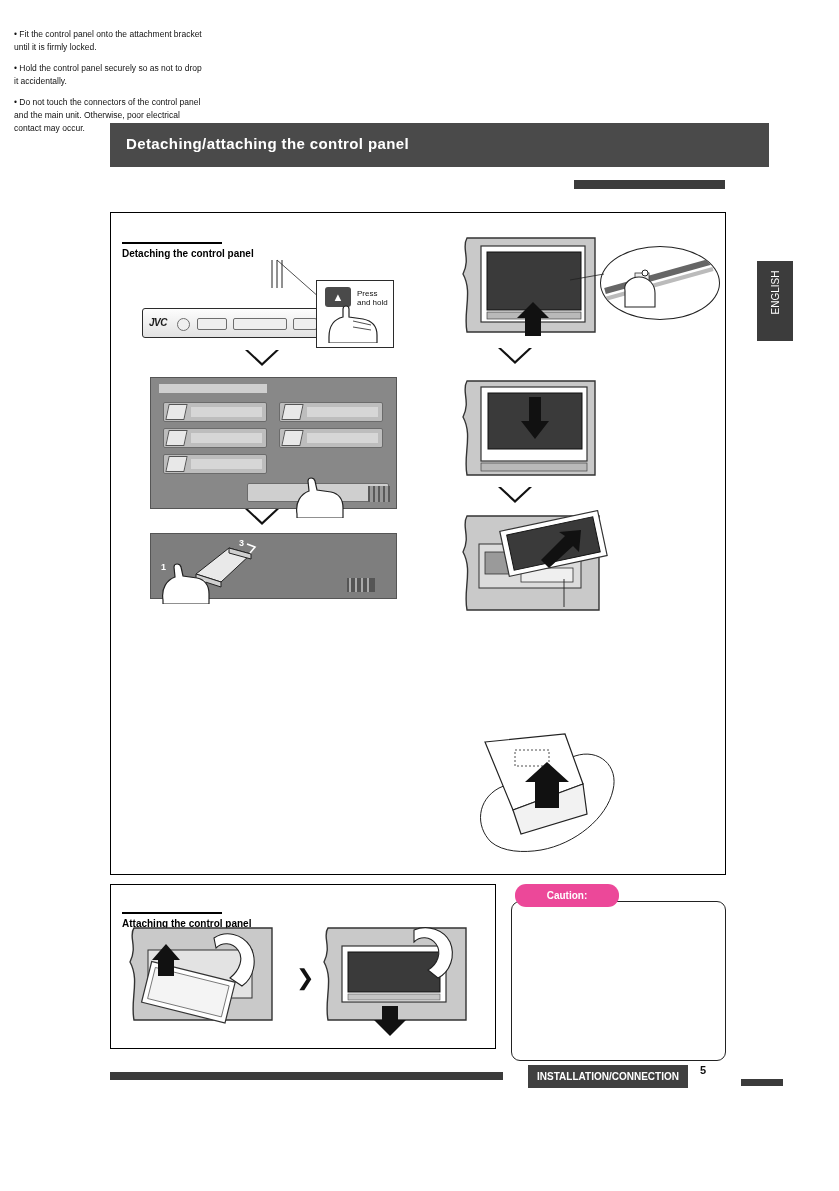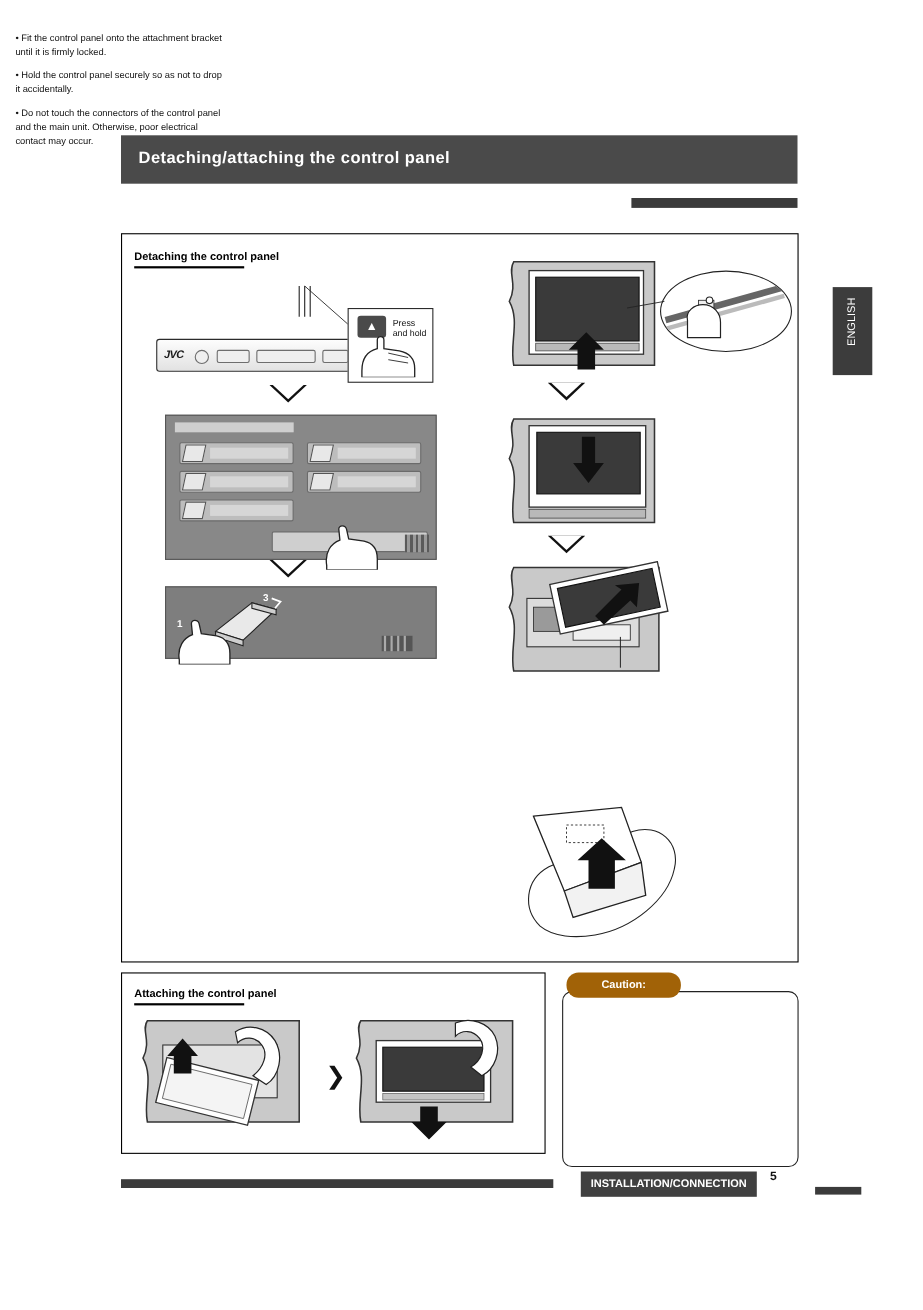--- a/index.html
+++ b/index.html
@@ -22,20 +22,21 @@
   }
 
   
   .header-bar {
     position: absolute;
     left: 110px;
     top: 123px;
     width: 615px;
     height: 44px;
     background: #4a4a4a;
+    padding-left: 44px;
   }
   .header-title {
     position: absolute;
     left: 16px;
     top: 12px;
     color: #ffffff;
     font-size: 15px;
     font-weight: bold;
     letter-spacing: 0.4px;
   }
@@ -76,20 +77,21 @@
     border: 1px solid #000;
     background: #ffffff;
     box-sizing: border-box;
   }
   .sec-label {
     position: absolute;
     font-size: 10px;
     font-weight: bold;
     color: #000;
     padding-bottom: 2px;
+    margin-top: 20px;
   }
   .sec-underline {
     position: absolute;
     height: 2px;
     background: #000;
   }
 
   
   .faceplate {
     position: absolute;
@@ -293,21 +295,21 @@
     border-radius: 9px;
     background: #ffffff;
     box-sizing: border-box;
   }
   .note-tab {
     position: absolute;
     left: 515px;
     top: 884px;
     width: 104px;
     height: 23px;
-    background: #a16207;
+    background: #ec4899;
     border-radius: 11px;
   }
   .note-tab span {
     display: block;
     text-align: center;
     line-height: 23px;
     font-size: 10px;
     font-weight: bold;
     color: #ffffff;
   }

